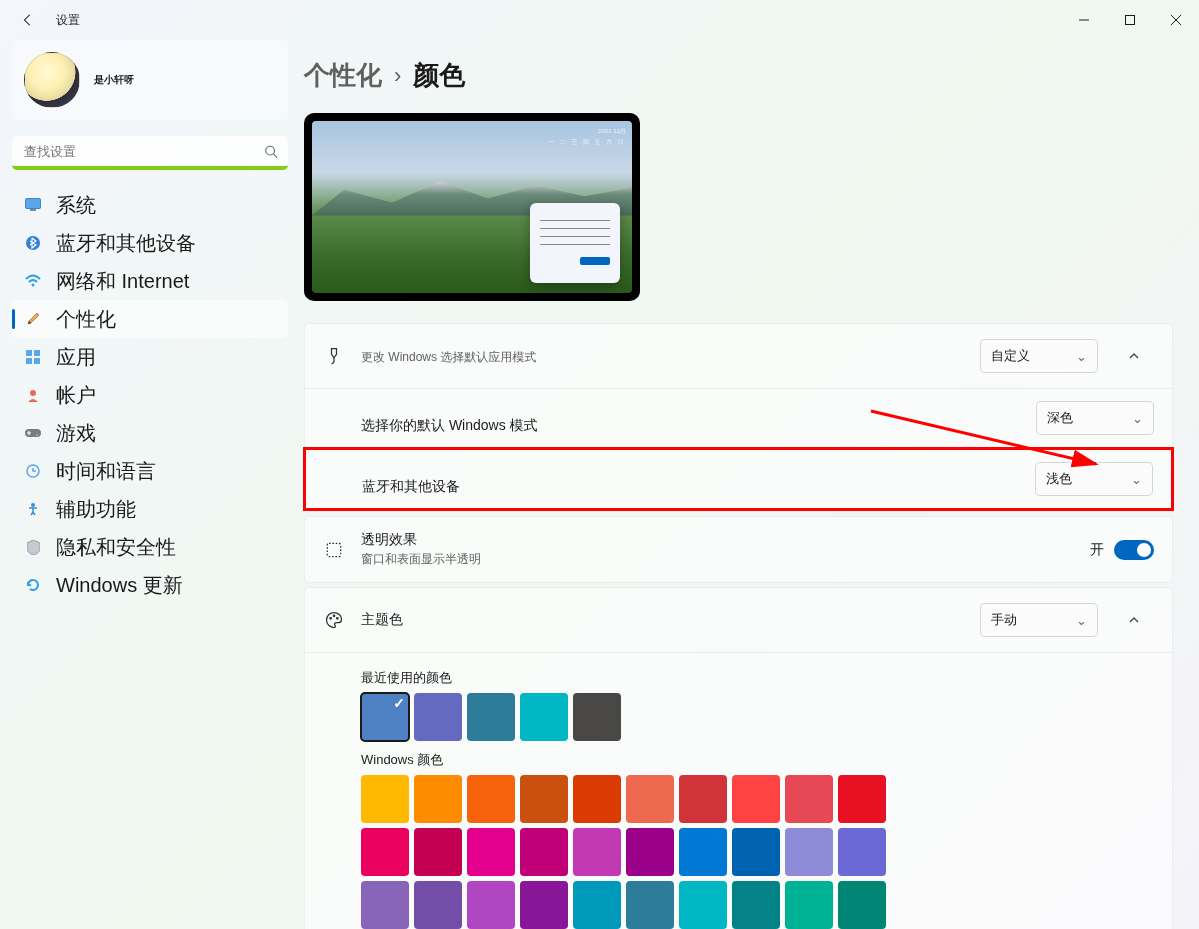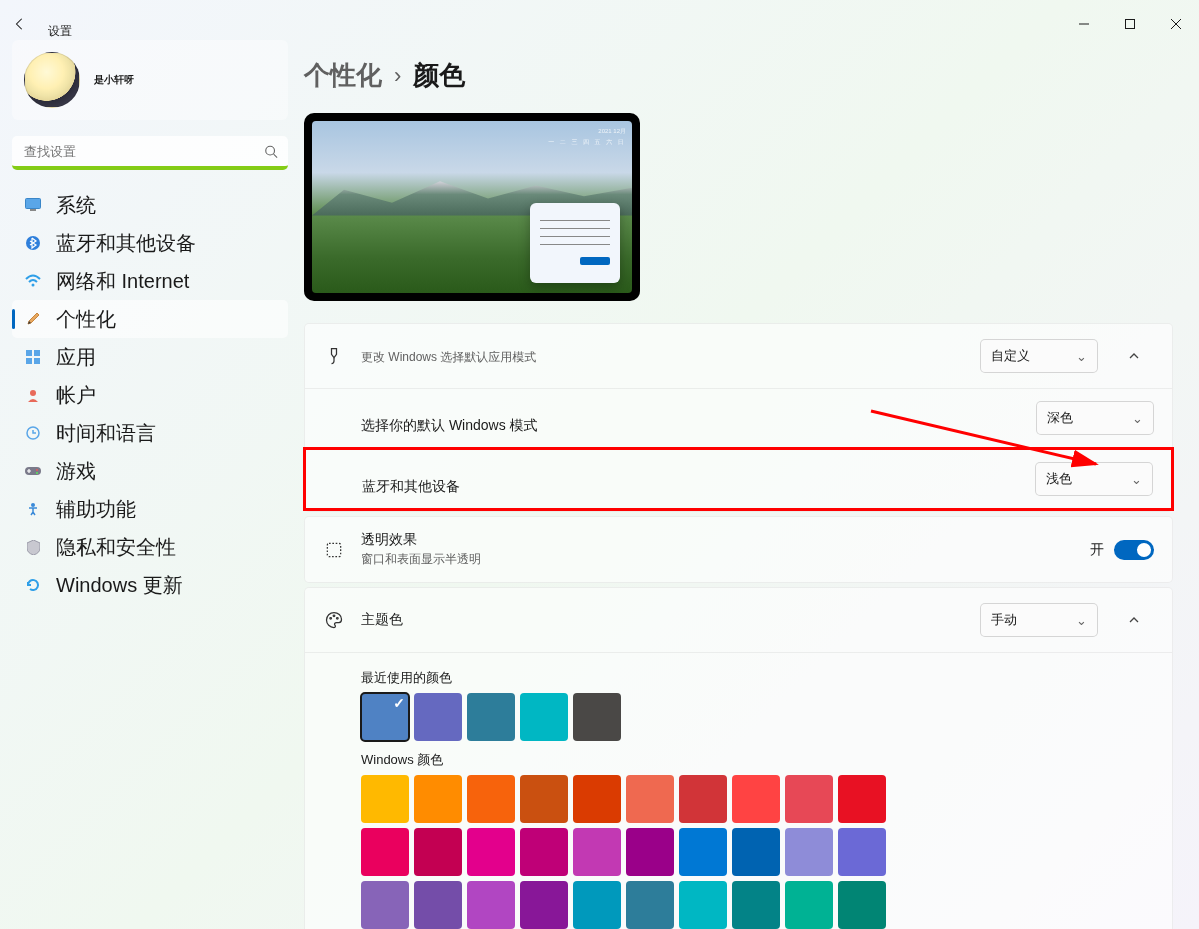--- a/index.html
+++ b/index.html
@@ -8,22 +8,22 @@
     background: linear-gradient(135deg, #f3f6fc 0%, #f0f8f0 50%, #f5f3fa 100%);
     width: 1199px;
     height: 929px;
     overflow: hidden;
     color: #1a1a1a;
     font-size: 13px;
   }
   .titlebar {
     height: 40px;
     display: flex;
-    align-items: flex-end;
-    padding-left: 4px;
+    align-items: center;
+    padding-left: 12px;
   }
   .back-btn {
     width: 32px; height: 32px;
     display: flex; align-items: center; justify-content: center;
     border-radius: 6px;
     cursor: pointer;
   }
   .title-label { margin-left: 12px; font-size: 12px; }
   .win-controls {
     margin-left: auto;
@@ -387,37 +387,37 @@
           <span class="nav-icon">
             <svg width="14" height="14" viewBox="0 0 14 14">
               <circle cx="7" cy="5" r="3" fill="#e86a5a"></circle>
               <path d="M2 14 Q7 8 12 14" fill="#e86a5a"></path>
             </svg>
           </span>
           <span class="nav-label">帐户</span>
         </div>
         <div class="nav-item">
           <span class="nav-icon">
-            <svg width="14" height="14" viewBox="0 0 14 14">
-              <circle cx="7" cy="7" r="6" fill="none" stroke="#5aa6e8" stroke-width="1.5"></circle>
-              <path d="M7 4 V7 H10" stroke="#5aa6e8" fill="none" stroke-width="1.5"></path>
-            </svg>
-          </span>
-          <span class="nav-label">时间和语言</span>
-        </div>
-        <div class="nav-item">
-          <span class="nav-icon">
             <svg width="16" height="12" viewBox="0 0 16 12">
               <rect x="0" y="2" width="16" height="8" rx="4" fill="#7a7a8a"></rect>
               <circle cx="12" cy="5" r="1" fill="#e85a5a"></circle>
               <circle cx="12" cy="8" r="1" fill="#5ae85a"></circle>
               <path d="M4 4 V8 M2 6 H6" stroke="#fff" stroke-width="1.2"></path>
             </svg>
           </span>
           <span class="nav-label">游戏</span>
+        </div>
+        <div class="nav-item">
+          <span class="nav-icon">
+            <svg width="14" height="14" viewBox="0 0 14 14">
+              <circle cx="7" cy="7" r="6" fill="none" stroke="#5aa6e8" stroke-width="1.5"></circle>
+              <path d="M7 4 V7 H10" stroke="#5aa6e8" fill="none" stroke-width="1.5"></path>
+            </svg>
+          </span>
+          <span class="nav-label">时间和语言</span>
         </div>
         <div class="nav-item">
           <span class="nav-icon">
             <svg width="14" height="14" viewBox="0 0 14 14">
               <circle cx="7" cy="3" r="2" fill="#3a8ad8"></circle>
               <path d="M3 6 H11 M7 6 V10 M5 13 L7 10 L9 13" stroke="#3a8ad8" fill="none" stroke-width="1.5"></path>
             </svg>
           </span>
           <span class="nav-label">辅助功能</span>
         </div>

